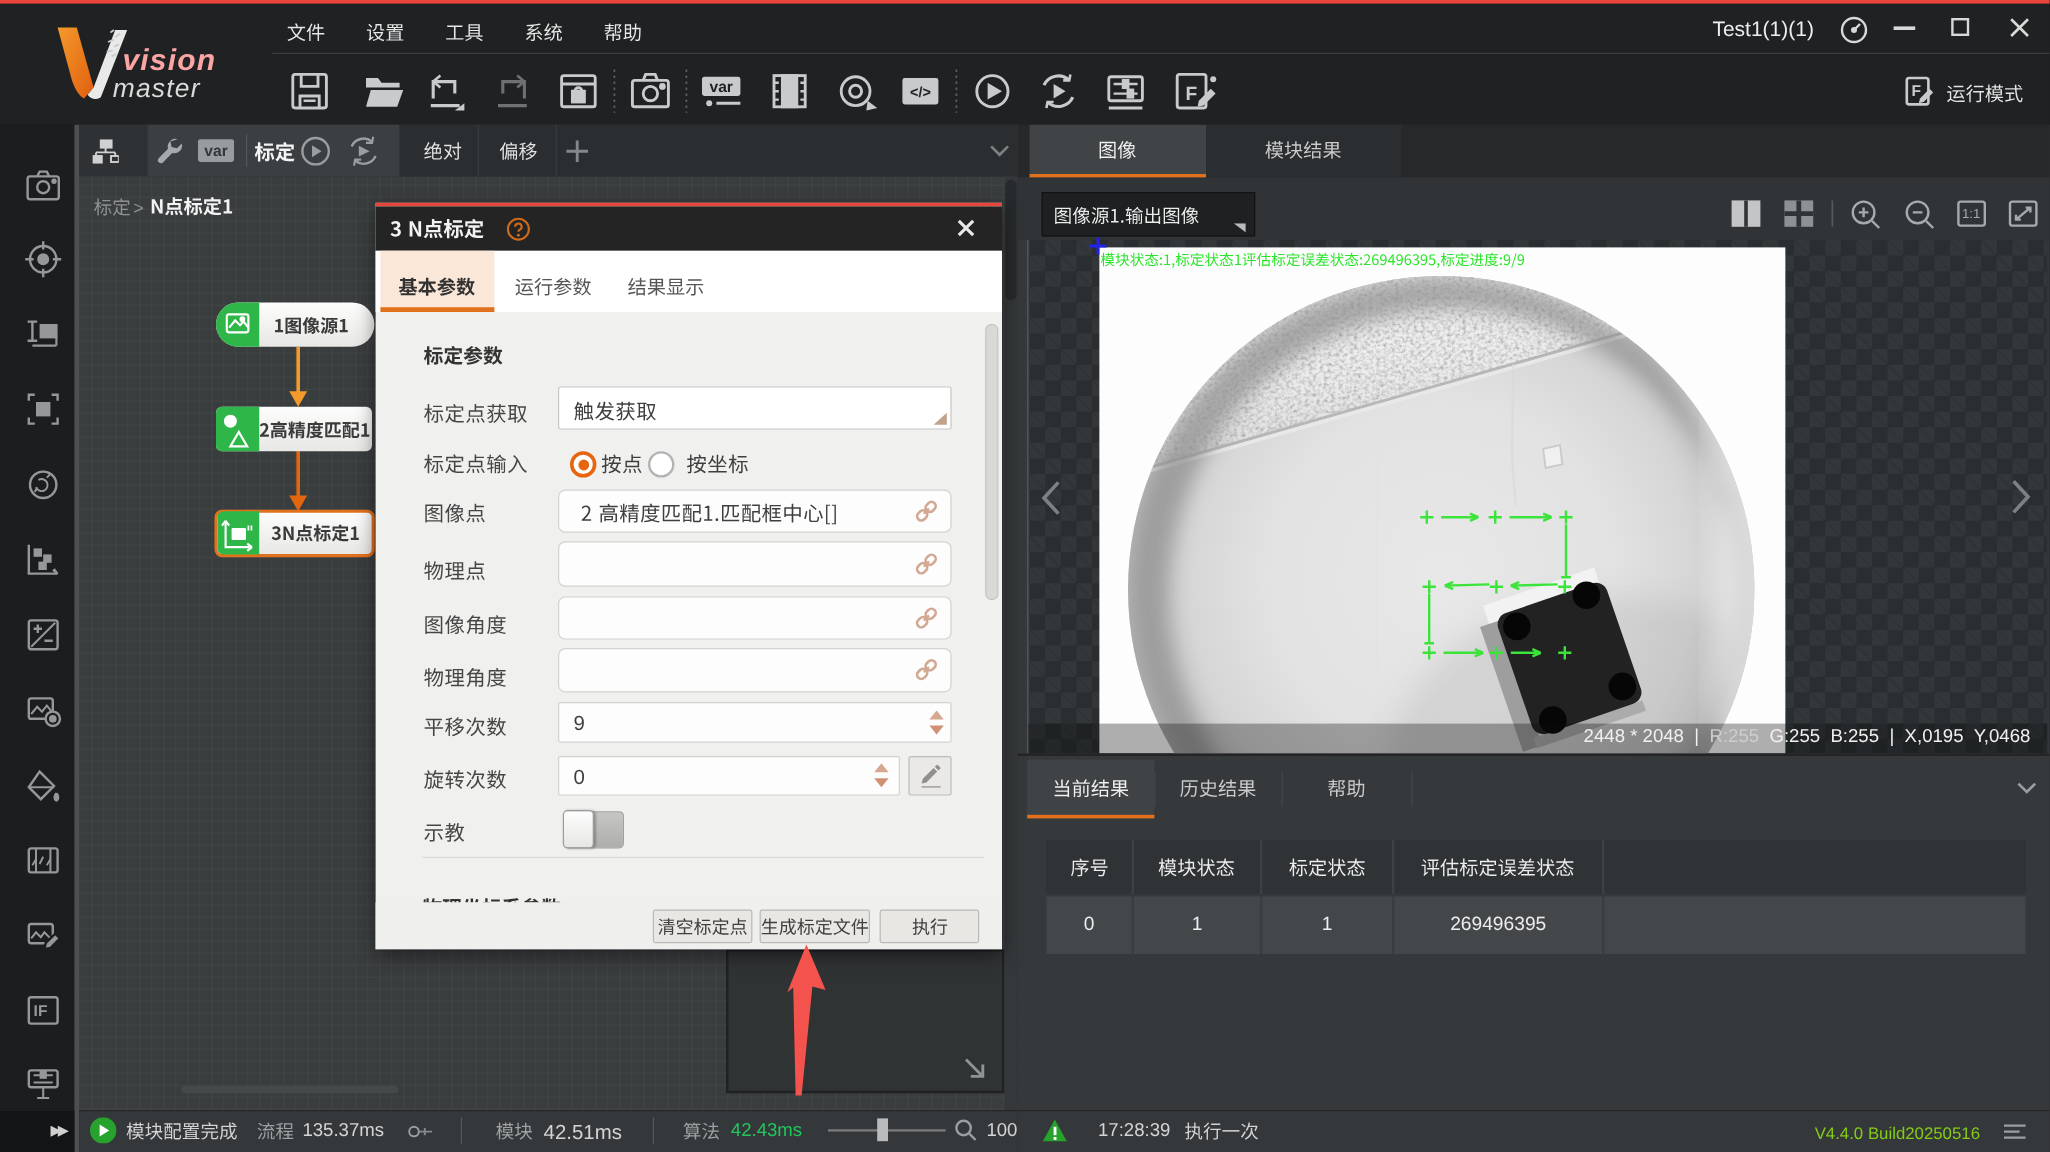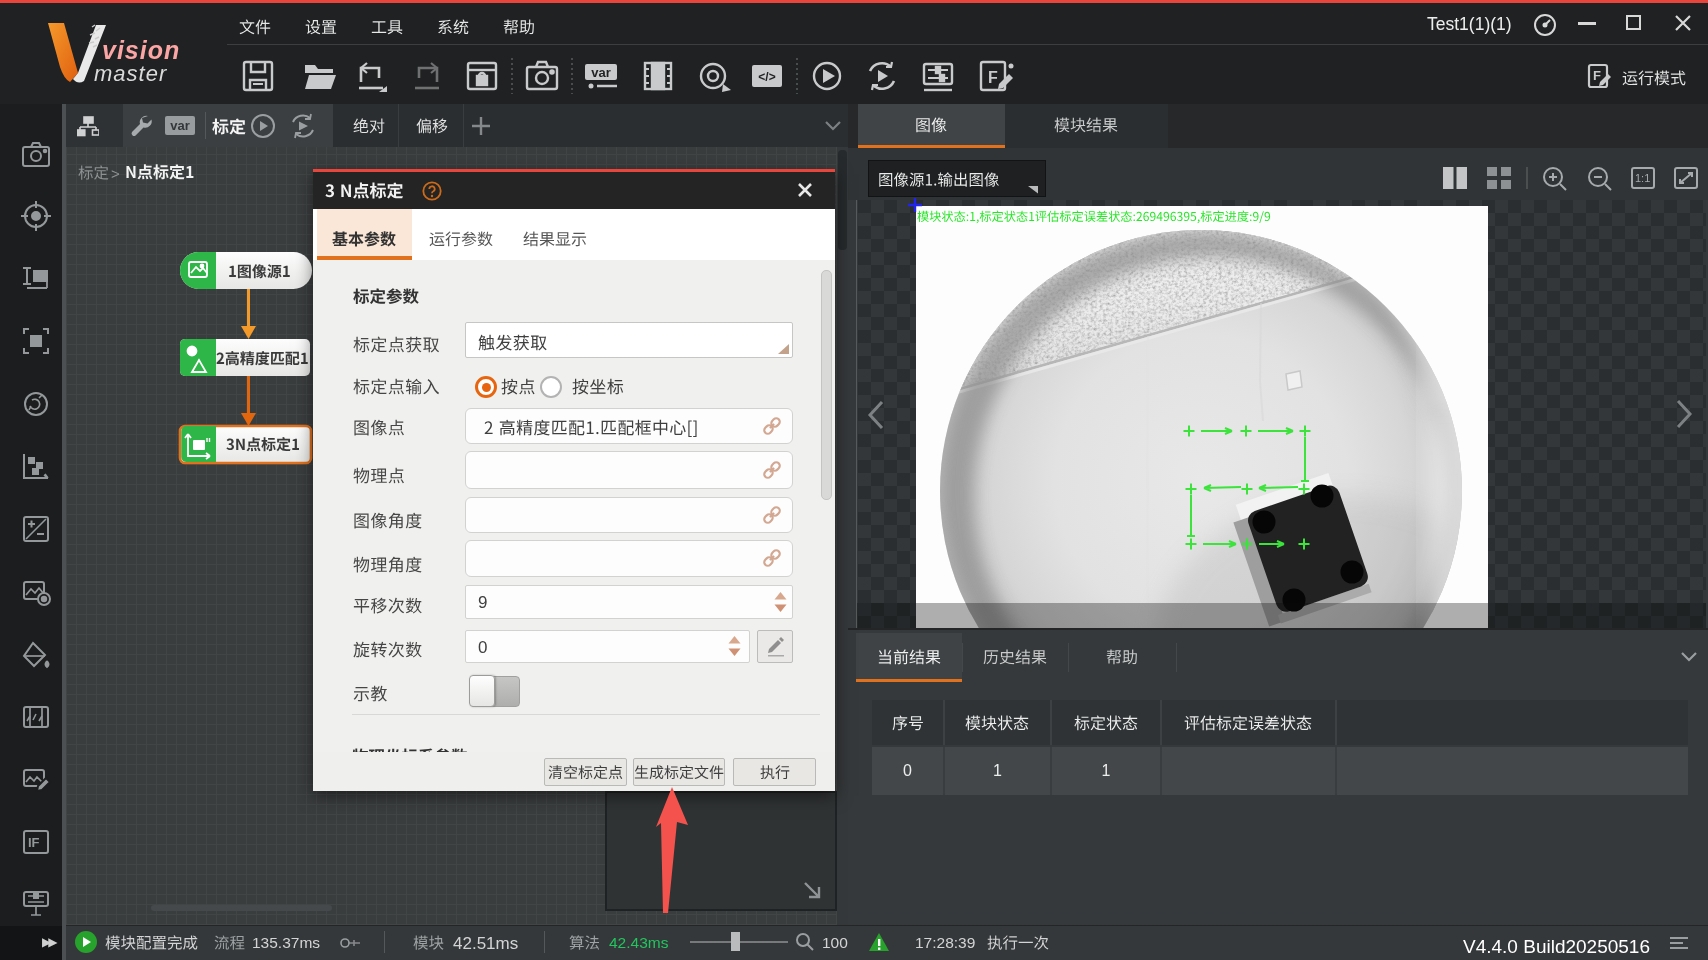--- a/index.html
+++ b/index.html
@@ -746,20 +746,21 @@
         <use href="#g21" x="24217"></use>
         <use href="#g66" x="25217"></use>
         <use href="#g67" x="26217"></use>
         <use href="#g54" x="27217"></use>
         <use href="#g62" x="27495"></use>
         <use href="#g68" x="28050"></use>
         <use href="#g62" x="28442"></use>
       </g>
     </svg>
     <div class="abs" style="left:857px;top:603px;width:849px;height:25px;background:rgba(10,10,10,0.32)"></div>
+    <div class="abs" style="right:16px;top:605px;font-size:15.5px;color:#f0f0f0">2448 * 2048&nbsp;&nbsp;|&nbsp;&nbsp;<span style="color:#cdcdcd">R:255</span>&nbsp;&nbsp;G:255&nbsp;&nbsp;B:255&nbsp;&nbsp;|&nbsp;&nbsp;X,0195&nbsp;&nbsp;Y,0468</div>
     <div class="abs" style="left:848px;top:628px;width:860px;height:297px;background:#36393b;border-top:2px solid #232527"></div>
     <div class="abs" style="left:856px;top:633px;width:106px;height:49px;background:#3f4345;border-bottom:3px solid #e2711d"></div>
     <svg class="ct" style="left:877.0px;top:646.0px" width="67" height="25">
       <g fill="#f0f1f1" transform="translate(0,16.96) scale(0.01600,-0.01600)">
         <use href="#g69" x="0"></use>
         <use href="#g70" x="1000"></use>
         <use href="#g45" x="2000"></use>
         <use href="#g46" x="3000"></use>
       </g>
     </svg>
@@ -823,36 +824,37 @@
         <use href="#g21" x="3000"></use>
         <use href="#g58" x="4000"></use>
         <use href="#g59" x="5000"></use>
         <use href="#g52" x="6000"></use>
         <use href="#g53" x="7000"></use>
       </g>
     </svg>
     <div class="abs" style="left:872px;top:747px;width:71px;height:48px;font-size:16px;color:#eceded;text-align:center;line-height:48px;position:absolute">0</div>
     <div class="abs" style="left:945px;top:747px;width:105px;height:48px;font-size:16px;color:#eceded;text-align:center;line-height:48px">1</div>
     <div class="abs" style="left:1052px;top:747px;width:108px;height:48px;font-size:16px;color:#eceded;text-align:center;line-height:48px">1</div>
+    <div class="abs" style="left:1162px;top:747px;width:173px;height:48px;font-size:16px;color:#eceded;text-align:center;line-height:48px">269496395</div>
     <div class="abs" style="left:848px;top:925px;width:860px;height:35px;background:#35383a;border-top:1px solid #232527"></div>
     <svg class="abs" style="left:868px;top:932px" width="22" height="20">
       <path d="M11 1 L21 19 L1 19 Z" fill="#27a22c"></path>
       <rect x="10" y="7" width="2.4" height="7" fill="#fff"></rect>
       <rect x="10" y="15.5" width="2.4" height="2.4" fill="#fff"></rect>
     </svg>
     <div class="abs" style="left:915px;top:934px;font-size:15.5px;color:#d3d4d5">17:28:39</div>
     <svg class="ct" style="left:987.0px;top:931.6px" width="65" height="24">
       <g fill="#d3d4d5" transform="translate(0,16.43) scale(0.01550,-0.01550)">
         <use href="#g75" x="0"></use>
         <use href="#g11" x="1000"></use>
         <use href="#g76" x="2000"></use>
         <use href="#g77" x="3000"></use>
       </g>
     </svg>
-    <div class="abs" style="right:58px;top:936px;font-size:19px;color:#ffffff">V4.4.0 Build20250516</div>
+    <div class="abs" style="right:58px;top:936px;font-size:14px;color:#84cc16">V4.4.0 Build20250516</div>
     <svg class="abs" style="left:1669px;top:936px" width="20" height="14" stroke="#9b9ea0" stroke-width="2">
       <path d="M1 2 L19 2 M1 7 L14 7 M1 12 L19 12"></path>
     </svg>
     <div class="abs" style="left:313px;top:169px;width:522px;height:622px;background:#f0f0ee;box-shadow:0 5px 16px rgba(0,0,0,0.5)"></div>
     <div class="abs" style="left:313px;top:169px;width:522px;height:3px;background:#e8453c"></div>
     <div class="abs" style="left:313px;top:172px;width:522px;height:37px;background:#242424"></div>
     <svg class="ct" style="left:325.0px;top:179.0px" width="81" height="26">
       <g fill="#f2f2f2" transform="translate(0,18.02) scale(0.01700,-0.01700)">
         <use href="#g34" x="0"></use>
         <use href="#g22" x="870"></use>

